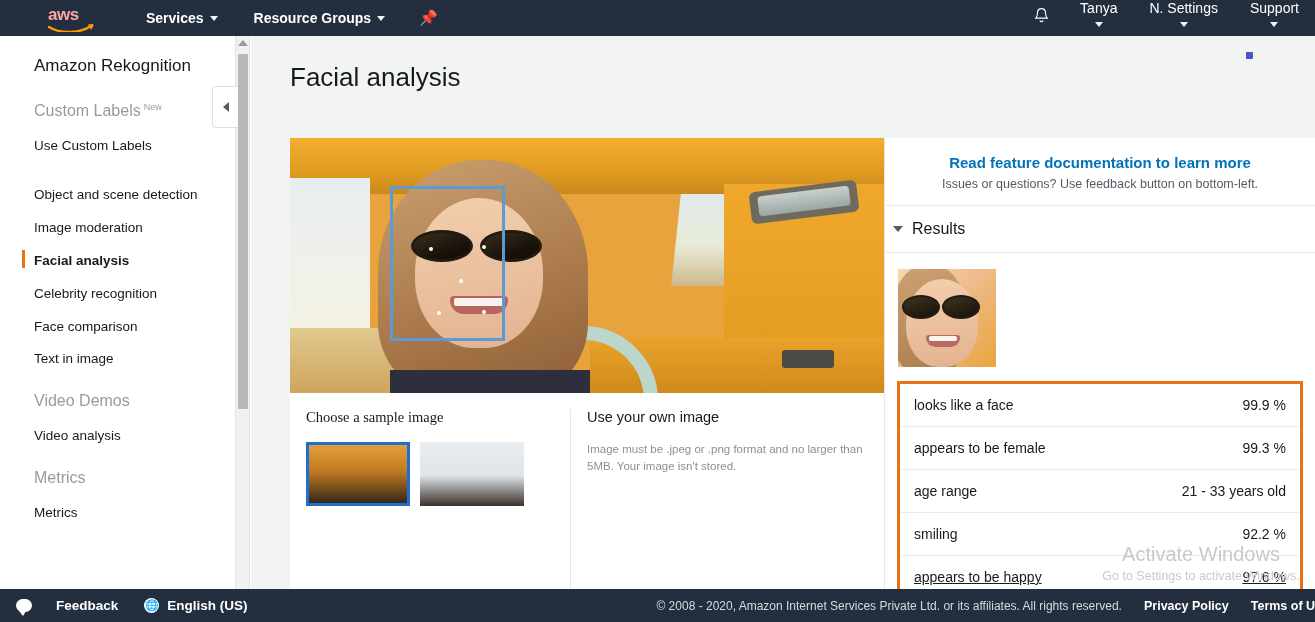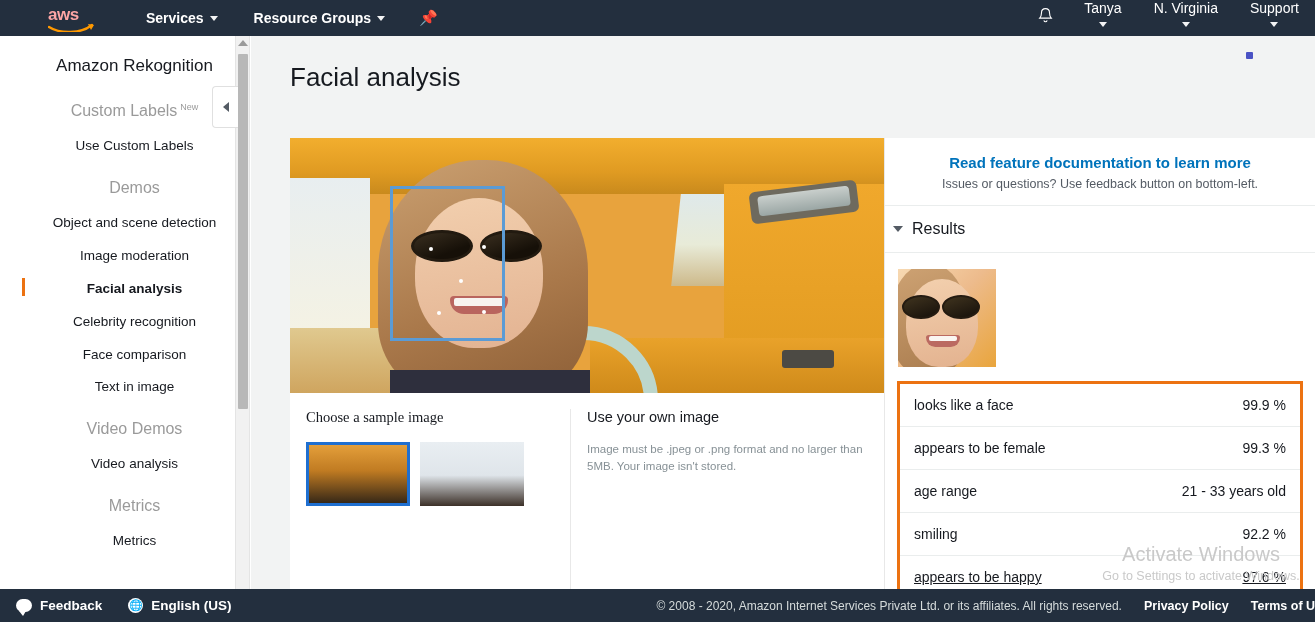--- a/index.html
+++ b/index.html
@@ -40,21 +40,21 @@
   .nav-right { margin-left: auto; display: flex; align-items: center; }
   .nav-right .nav-item { font-weight: normal; font-size: 14px; padding: 0 16px; flex-direction: column; }
   .bell { font-size: 16px; padding: 0 14px; cursor: pointer; }
 
   
   #sidebar {
     position: absolute; top: 36px; left: 0; width: 236px; height: 553px;
     background: #ffffff; border-right: 1px solid #e4e4e4;
     overflow: hidden;
   }
-  #sidebar-inner { padding: 20px 0 0 34px; text-align: center; }
+  #sidebar-inner { padding: 20px 0 0 34px; }
   .side-title {
     font-size: 17px; color: #16191f; margin-bottom: 26px; cursor: pointer;
   }
   .side-group {
     font-size: 16px; color: #9a9a9a; margin: 0 0 10px 0; position: relative;
   }
   .side-group .new-badge {
     font-size: 9px; color: #9a9a9a; vertical-align: super; margin-left: 3px;
   }
   .side-link {
@@ -297,21 +297,21 @@
   #wm-title { font-size: 20px; line-height: 22px; }
   #wm-sub { font-size: 12.5px; line-height: 18px; margin-top: 2px; }
 
   
   #footer {
     position: absolute; bottom: 0; left: 0; width: 1315px; height: 33px;
     background: #232f3e; color: #ffffff;
     display: flex; align-items: center;
   }
   #feedback-btn {
-    display: flex; align-items: center; gap: 8px; margin-left: 16px;
+    display: flex; align-items: center; gap: 24px; margin-left: 16px;
     font-size: 13.5px; font-weight: bold; cursor: pointer;
   }
   #lang-btn {
     display: flex; align-items: center; gap: 8px; margin-left: 26px;
     font-size: 13.5px; font-weight: bold; cursor: pointer;
   }
   .glyph-circle {
     width: 15px; height: 15px; border-radius: 50%; background: #fff;
     color: #232f3e; font-size: 11px; display: flex;
     align-items: center; justify-content: center;
@@ -365,41 +365,40 @@
       <svg width="17" height="18" viewBox="0 0 17 18">
         <path d="M8.5 1.6c-2.4 0-4 1.8-4 4.1 0 3.4-1.1 4.6-1.8 5.4h11.6c-.7-.8-1.8-2-1.8-5.4 0-2.3-1.6-4.1-4-4.1z" fill="none" stroke="#ffffff" stroke-width="1.1"></path>
         <path d="M6.9 13.3c.2.9 1 1.5 1.6 1.5s1.4-.6 1.6-1.5" fill="none" stroke="#ffffff" stroke-width="1.1"></path>
       </svg>
     </div>
     <div class="nav-item">
       <span>Tanya</span>
       <span class="caret-down"></span>
     </div>
     <div class="nav-item">
-      <span>N. Virginia</span>
+      <span>N. Settings</span>
       <span class="caret-down"></span>
     </div>
     <div class="nav-item">
       <span>Support</span>
       <span class="caret-down"></span>
     </div>
   </div>
 </div>
 
 <div id="sidebar">
   <div id="sidebar-inner">
     <div class="side-title">Amazon Rekognition</div>
 
     <div class="side-group">
       <span>Custom Labels</span><span class="new-badge">New</span>
     </div>
     <div class="side-link">Use Custom Labels</div>
     <div class="side-gap"></div>
 
-    <div class="side-group">Demos</div>
     <div class="side-link">Object and scene detection</div>
     <div class="side-link">Image moderation</div>
     <div class="side-link active">Facial analysis</div>
     <div class="side-link">Celebrity recognition</div>
     <div class="side-link">Face comparison</div>
     <div class="side-link">Text in image</div>
     <div class="side-gap"></div>
 
     <div class="side-group">Video Demos</div>
     <div class="side-link">Video analysis</div>

